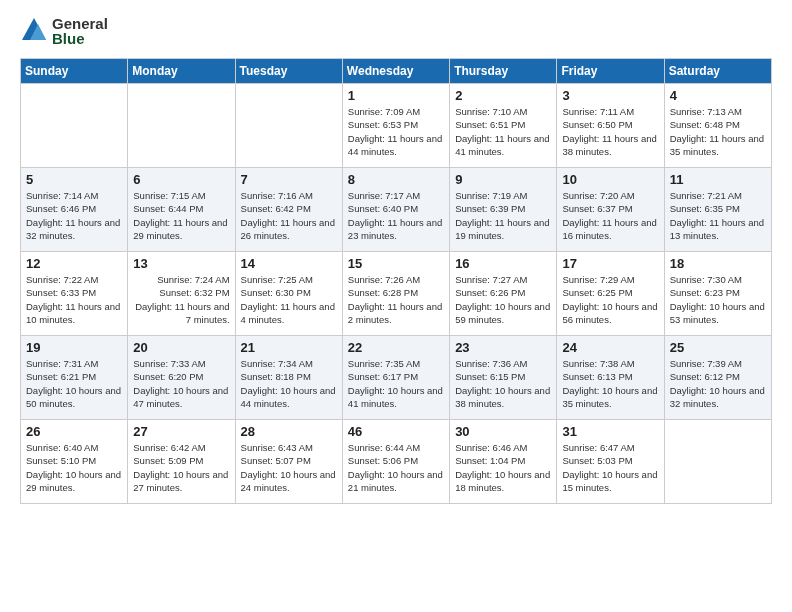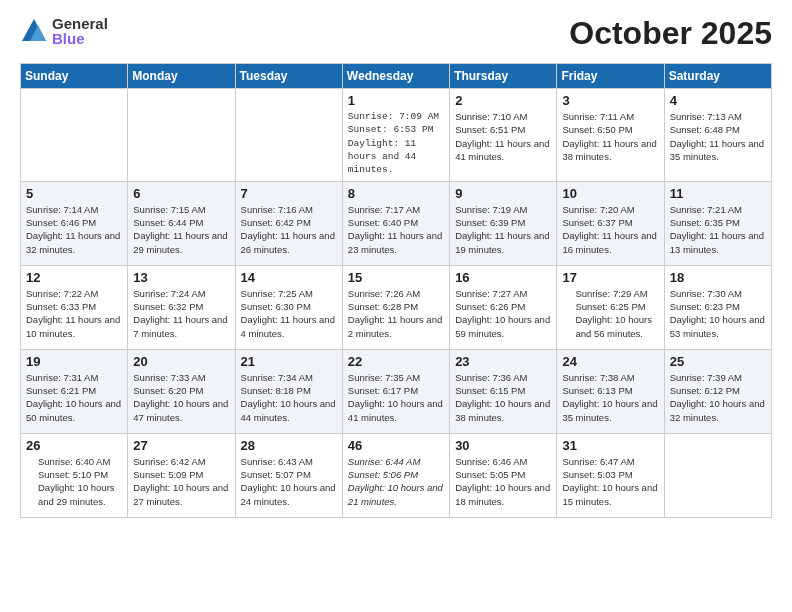--- a/index.html
+++ b/index.html
@@ -16,36 +16,36 @@
       padding: 16px 20px 10px 20px;
     }
     .header {
       display: flex;
       justify-content: space-between;
       align-items: flex-start;
       margin-bottom: 12px;
     }
     .logo {
       display: flex;
-      align-items: center;
+      align-items: flex-start;
     }
     .logo-text {
       display: flex;
       flex-direction: column;
       line-height: 1;
     }
     .logo-general {
       font-size: 15px;
       font-weight: bold;
       color: #333;
     }
     .logo-blue {
       font-size: 15px;
       font-weight: bold;
-      color: #8b5cf6;
+      color: #14532d;
     }
     .logo-icon {
       width: 28px;
       height: 28px;
       margin-right: 4px;
     }
     .title-section {
       text-align: right;
     }
     .month-title {
@@ -108,21 +108,20 @@
       <svg class="logo-icon" viewBox="0 0 28 28" xmlns="http://www.w3.org/2000/svg">
         <polygon points="14,2 26,24 2,24" fill="#1a6ab0"></polygon>
         <polygon points="18,8 26,24 10,24" fill="#4a9ad4"></polygon>
       </svg>
       <div class="logo-text">
         <span class="logo-general">General</span>
         <span class="logo-blue">Blue</span>
       </div>
     </div>
     <div class="title-section">
-      <div class="month-title">October 2025</div>
     </div>
   </div>
 
   <table>
     <thead>
       <tr>
       <th>Sunday</th>
           <th>Monday</th>
           <th>Tuesday</th>
           <th>Wednesday</th>
@@ -131,21 +130,21 @@
           <th>Saturday</th>
         </tr>
     </thead>
     <tbody id="calendar-body">
     <tr>
           <td class="empty"></td>
           <td class="empty"></td>
           <td class="empty"></td>
           <td>
             <span class="day-num">1</span>
-            <div class="day-info" style="white-space: pre-line; font-family: Liberation Mono, monospace;">Sunrise: 7:09 AM
+            <div class="day-info" style="white-space: pre-line;">Sunrise: 7:09 AM
 Sunset: 6:53 PM
 Daylight: 11 hours and 44 minutes.</div>
           </td>
           <td>
             <span class="day-num">2</span>
             <div class="day-info" style="white-space: pre-line;">Sunrise: 7:10 AM
 Sunset: 6:51 PM
 Daylight: 11 hours and 41 minutes.</div>
           </td>
           <td>
@@ -207,21 +206,21 @@
         </tr>
         <tr>
           <td>
             <span class="day-num">12</span>
             <div class="day-info" style="white-space: pre-line;">Sunrise: 7:22 AM
 Sunset: 6:33 PM
 Daylight: 11 hours and 10 minutes.</div>
           </td>
           <td>
             <span class="day-num">13</span>
-            <div class="day-info" style="white-space: pre-line;">Sunrise: 7:24 AM
+            <div class="day-info" style="white-space: pre-line; text-align: right;">Sunrise: 7:24 AM
 Sunset: 6:32 PM
 Daylight: 11 hours and 7 minutes.</div>
           </td>
           <td>
             <span class="day-num">14</span>
             <div class="day-info" style="white-space: pre-line;">Sunrise: 7:25 AM
 Sunset: 6:30 PM
 Daylight: 11 hours and 4 minutes.</div>
           </td>
           <td>
@@ -231,21 +230,21 @@
 Daylight: 11 hours and 2 minutes.</div>
           </td>
           <td>
             <span class="day-num">16</span>
             <div class="day-info" style="white-space: pre-line;">Sunrise: 7:27 AM
 Sunset: 6:26 PM
 Daylight: 10 hours and 59 minutes.</div>
           </td>
           <td>
             <span class="day-num">17</span>
-            <div class="day-info" style="white-space: pre-line; margin-left: 13px;">Sunrise: 7:29 AM
+            <div class="day-info" style="white-space: pre-line;">Sunrise: 7:29 AM
 Sunset: 6:25 PM
 Daylight: 10 hours and 56 minutes.</div>
           </td>
           <td>
             <span class="day-num">18</span>
             <div class="day-info" style="white-space: pre-line;">Sunrise: 7:30 AM
 Sunset: 6:23 PM
 Daylight: 10 hours and 53 minutes.</div>
           </td>
         </tr>
@@ -289,46 +288,46 @@
           <td>
             <span class="day-num">25</span>
             <div class="day-info" style="white-space: pre-line;">Sunrise: 7:39 AM
 Sunset: 6:12 PM
 Daylight: 10 hours and 32 minutes.</div>
           </td>
         </tr>
         <tr>
           <td>
             <span class="day-num">26</span>
-            <div class="day-info" style="white-space: pre-line; margin-left: 12px;">Sunrise: 6:40 AM
+            <div class="day-info" style="white-space: pre-line;">Sunrise: 6:40 AM
 Sunset: 5:10 PM
 Daylight: 10 hours and 29 minutes.</div>
           </td>
           <td>
             <span class="day-num">27</span>
             <div class="day-info" style="white-space: pre-line;">Sunrise: 6:42 AM
 Sunset: 5:09 PM
 Daylight: 10 hours and 27 minutes.</div>
           </td>
           <td>
             <span class="day-num">28</span>
             <div class="day-info" style="white-space: pre-line;">Sunrise: 6:43 AM
 Sunset: 5:07 PM
 Daylight: 10 hours and 24 minutes.</div>
           </td>
           <td>
             <span class="day-num">46</span>
-            <div class="day-info" style="white-space: pre-line; font-style: italic;">Sunrise: 6:44 AM
+            <div class="day-info" style="white-space: pre-line;">Sunrise: 6:44 AM
 Sunset: 5:06 PM
 Daylight: 10 hours and 21 minutes.</div>
           </td>
           <td>
             <span class="day-num">30</span>
             <div class="day-info" style="white-space: pre-line;">Sunrise: 6:46 AM
-Sunset: 5:05 PM
+Sunset: 1:04 PM
 Daylight: 10 hours and 18 minutes.</div>
           </td>
           <td>
             <span class="day-num">31</span>
             <div class="day-info" style="white-space: pre-line;">Sunrise: 6:47 AM
 Sunset: 5:03 PM
 Daylight: 10 hours and 15 minutes.</div>
           </td>
           <td class="empty"></td>
         </tr>

